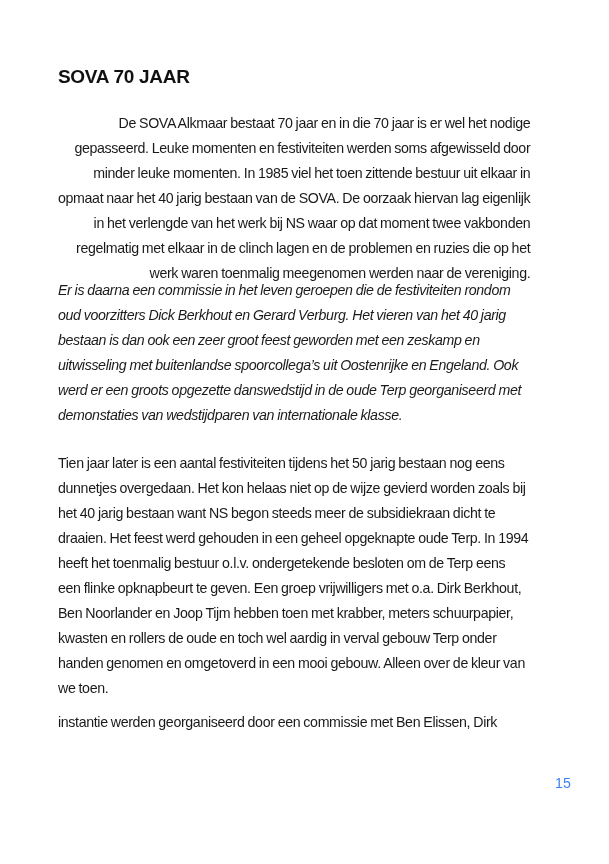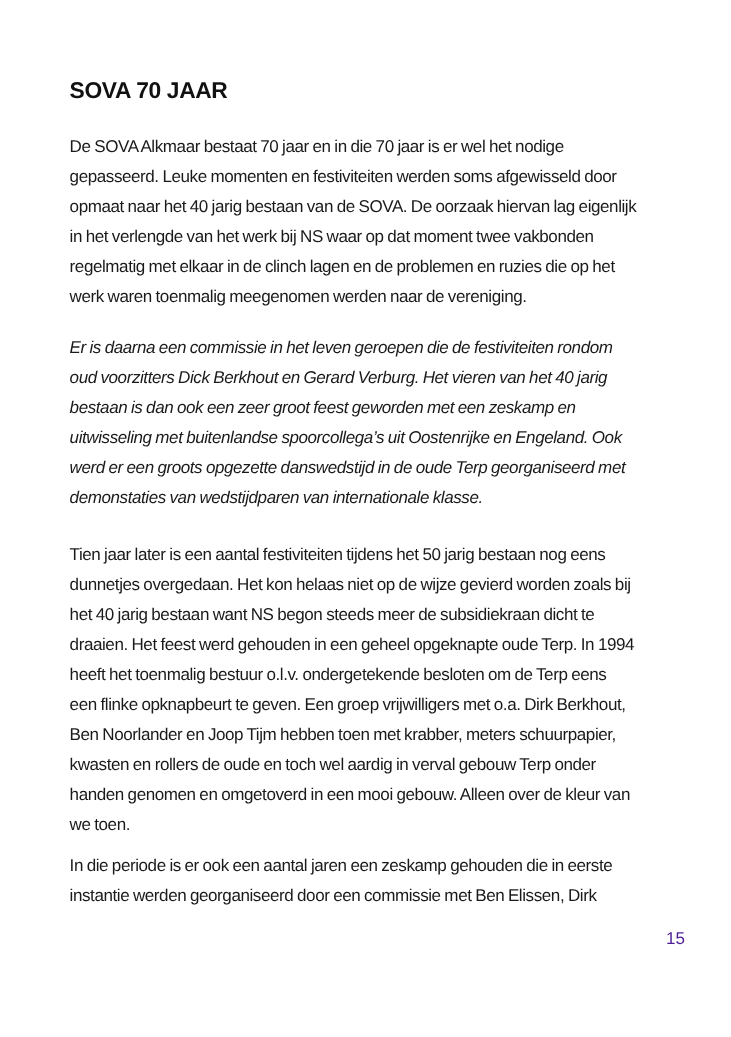--- a/index.html
+++ b/index.html
@@ -42,42 +42,43 @@
     .line {
       display: block;
       height: 25px;
       line-height: 25px;
       font-size: 14.2px;
       letter-spacing: -0.35px;
       word-spacing: -0.5px;
       white-space: nowrap;
       color: #1a1a1a;
     }
-    #p1 { top: 111px; }
+    #p1 { top: 111px; text-align: right; }
     #p2 { top: 278px; font-style: italic; }
     #p3 { top: 451px; }
     #p4 { top: 710px; }
     .page-number {
       position: absolute;
       left: 538px;
       top: 775px;
       font-size: 14.2px;
-      color: #4c1d95;
+      color: #3b82f6;
     }
   </style>
 </head>
 <body>
 
 <div class="page">
 
   <h1 class="title">SOVA 70 JAAR</h1>
 
   <p class="para" id="p1">
     <span class="line">De SOVA Alkmaar bestaat 70 jaar en in die 70 jaar is er wel het nodige</span>
     <span class="line">gepasseerd. Leuke momenten en festiviteiten werden soms afgewisseld door</span>
+    <span class="line">minder leuke momenten. In 1985 viel het toen zittende bestuur uit elkaar in</span>
     <span class="line">opmaat naar het 40 jarig bestaan van de SOVA. De oorzaak hiervan lag eigenlijk</span>
     <span class="line">in het verlengde van het werk bij NS waar op dat moment twee vakbonden</span>
     <span class="line">regelmatig met elkaar in de clinch lagen en de problemen en ruzies die op het</span>
     <span class="line">werk waren toenmalig meegenomen werden naar de vereniging.</span>
   </p>
 
   <p class="para" id="p2">
     <span class="line">Er is daarna een commissie in het leven geroepen die de festiviteiten rondom</span>
     <span class="line">oud voorzitters Dick Berkhout en Gerard Verburg. Het vieren van het 40 jarig</span>
     <span class="line">bestaan is dan ook een zeer groot feest geworden met een zeskamp en</span>
@@ -93,19 +94,18 @@
     <span class="line">draaien. Het feest werd gehouden in een geheel opgeknapte oude Terp. In 1994</span>
     <span class="line">heeft het toenmalig bestuur o.l.v. ondergetekende besloten om de Terp eens</span>
     <span class="line">een flinke opknapbeurt te geven. Een groep vrijwilligers met o.a. Dirk Berkhout,</span>
     <span class="line">Ben Noorlander en Joop Tijm hebben toen met krabber, meters schuurpapier,</span>
     <span class="line">kwasten en rollers de oude en toch wel aardig in verval gebouw Terp onder</span>
     <span class="line">handen genomen en omgetoverd in een mooi gebouw. Alleen over de kleur van</span>
     <span class="line">we toen.</span>
   </p>
 
   <p class="para" id="p4">
-    <span class="line">In die periode is er ook een aantal jaren een zeskamp gehouden die in eerste</span>
     <span class="line">instantie werden georganiseerd door een commissie met Ben Elissen, Dirk</span>
   </p>
 
   <div class="page-number">15</div>
 
 </div>
 
 </body></html>

